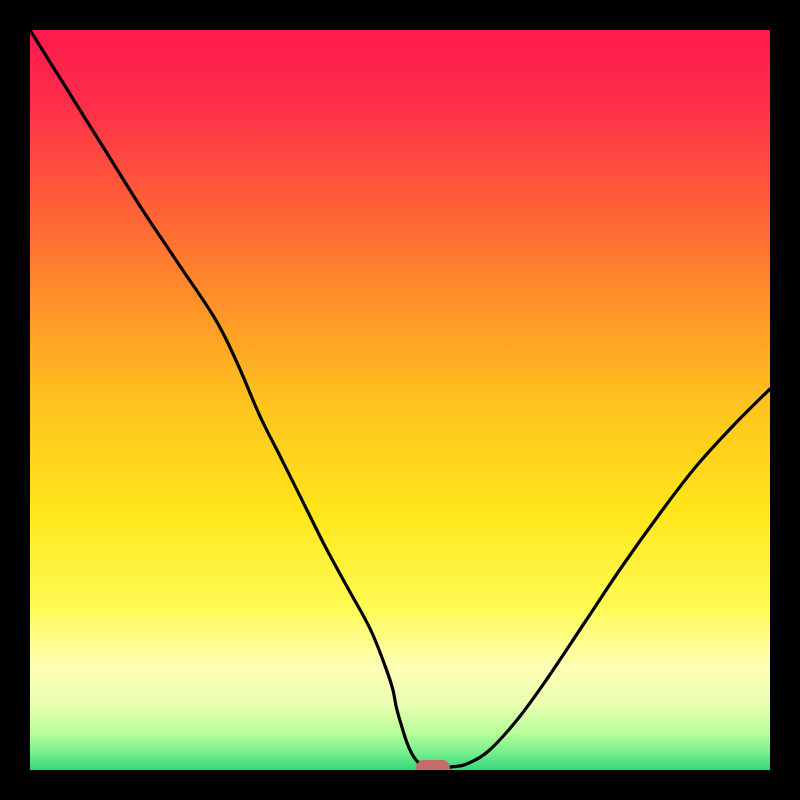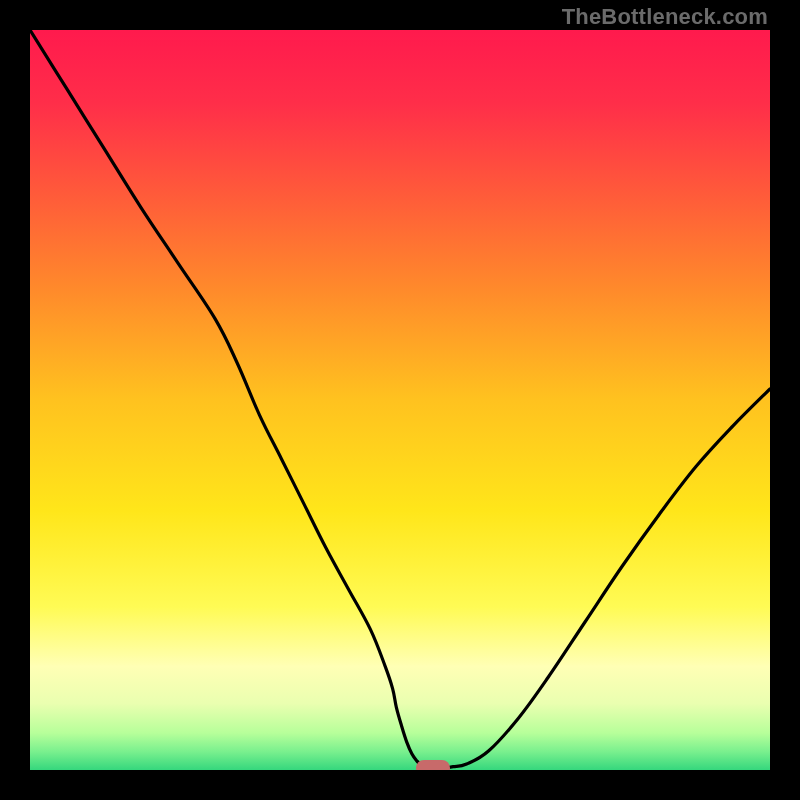--- a/index.html
+++ b/index.html
@@ -66,14 +66,13 @@
             <stop offset="95%" stop-color="#b7ff9a"></stop>
             <stop offset="97.5%" stop-color="#7af08e"></stop>
             <stop offset="100%" stop-color="#35d77d"></stop>
           </linearGradient>
       </defs>
       <rect x="0" y="0" width="740" height="740" fill="url(#bg-grad)"></rect>
       <path id="curve" fill="none" stroke-width="3.2" stroke-linecap="round" stroke-linejoin="round" d="M 0.00 0.00 C 6.66 10.66, 23.68 37.89, 37.00 59.20 C 50.32 80.51, 60.68 97.09, 74.00 118.40 C 87.32 139.71, 97.68 156.95, 111.00 177.60 C 124.32 198.25, 134.68 213.12, 148.00 233.10 C 161.32 253.08, 174.34 270.62, 185.00 288.60 C 195.66 306.58, 199.21 315.68, 207.20 333.00 C 215.19 350.32, 221.41 367.48, 229.40 384.80 C 237.39 402.12, 243.61 413.22, 251.60 429.20 C 259.59 445.18, 265.81 457.62, 273.80 473.60 C 281.79 489.58, 288.01 502.68, 296.00 518.00 C 303.99 533.32, 310.21 544.05, 318.20 558.70 C 326.19 573.35, 333.74 585.41, 340.40 599.40 C 347.06 613.39, 351.20 625.74, 355.20 636.40 C 359.20 647.06, 360.60 651.27, 362.60 658.60 C 364.60 665.93, 364.70 670.44, 366.30 677.10 C 367.90 683.76, 369.62 689.34, 371.48 695.60 C 373.34 701.86, 374.80 706.82, 376.66 711.88 C 378.52 716.94, 379.98 720.26, 381.84 723.72 C 383.70 727.18, 385.16 728.86, 387.02 731.12 C 388.88 733.38, 391.00 735.17, 392.20 736.30 C 393.40 737.43, 392.88 737.08, 393.68 737.41 C 394.48 737.74, 393.98 738.02, 396.64 738.15 C 399.30 738.28, 405.02 738.22, 408.48 738.15 C 411.94 738.08, 413.22 738.05, 415.88 737.78 C 418.54 737.51, 419.55 737.34, 423.28 736.67 C 427.01 736.00, 430.21 736.94, 436.60 734.08 C 442.99 731.22, 449.48 729.02, 458.80 720.76 C 468.12 712.50, 477.74 701.39, 488.40 688.20 C 499.06 675.01, 506.01 664.82, 518.00 647.50 C 529.99 630.18, 541.68 611.98, 555.00 592.00 C 568.32 572.02, 578.68 555.81, 592.00 536.50 C 605.32 517.19, 615.68 502.68, 629.00 484.70 C 642.32 466.72, 652.68 452.58, 666.00 436.60 C 679.32 420.62, 689.68 409.89, 703.00 395.90 C 716.32 381.91, 733.34 365.56, 740.00 358.90" stroke="#000000"></path>
     </svg>
     <div id="marker" class="marker" style="left: 402.56px; top: 737.78px; background: rgb(200, 106, 106);"></div>
   </div>
-  <div class="watermark">TheBottleneck.com</div>
 </div>
 
 </body></html>

